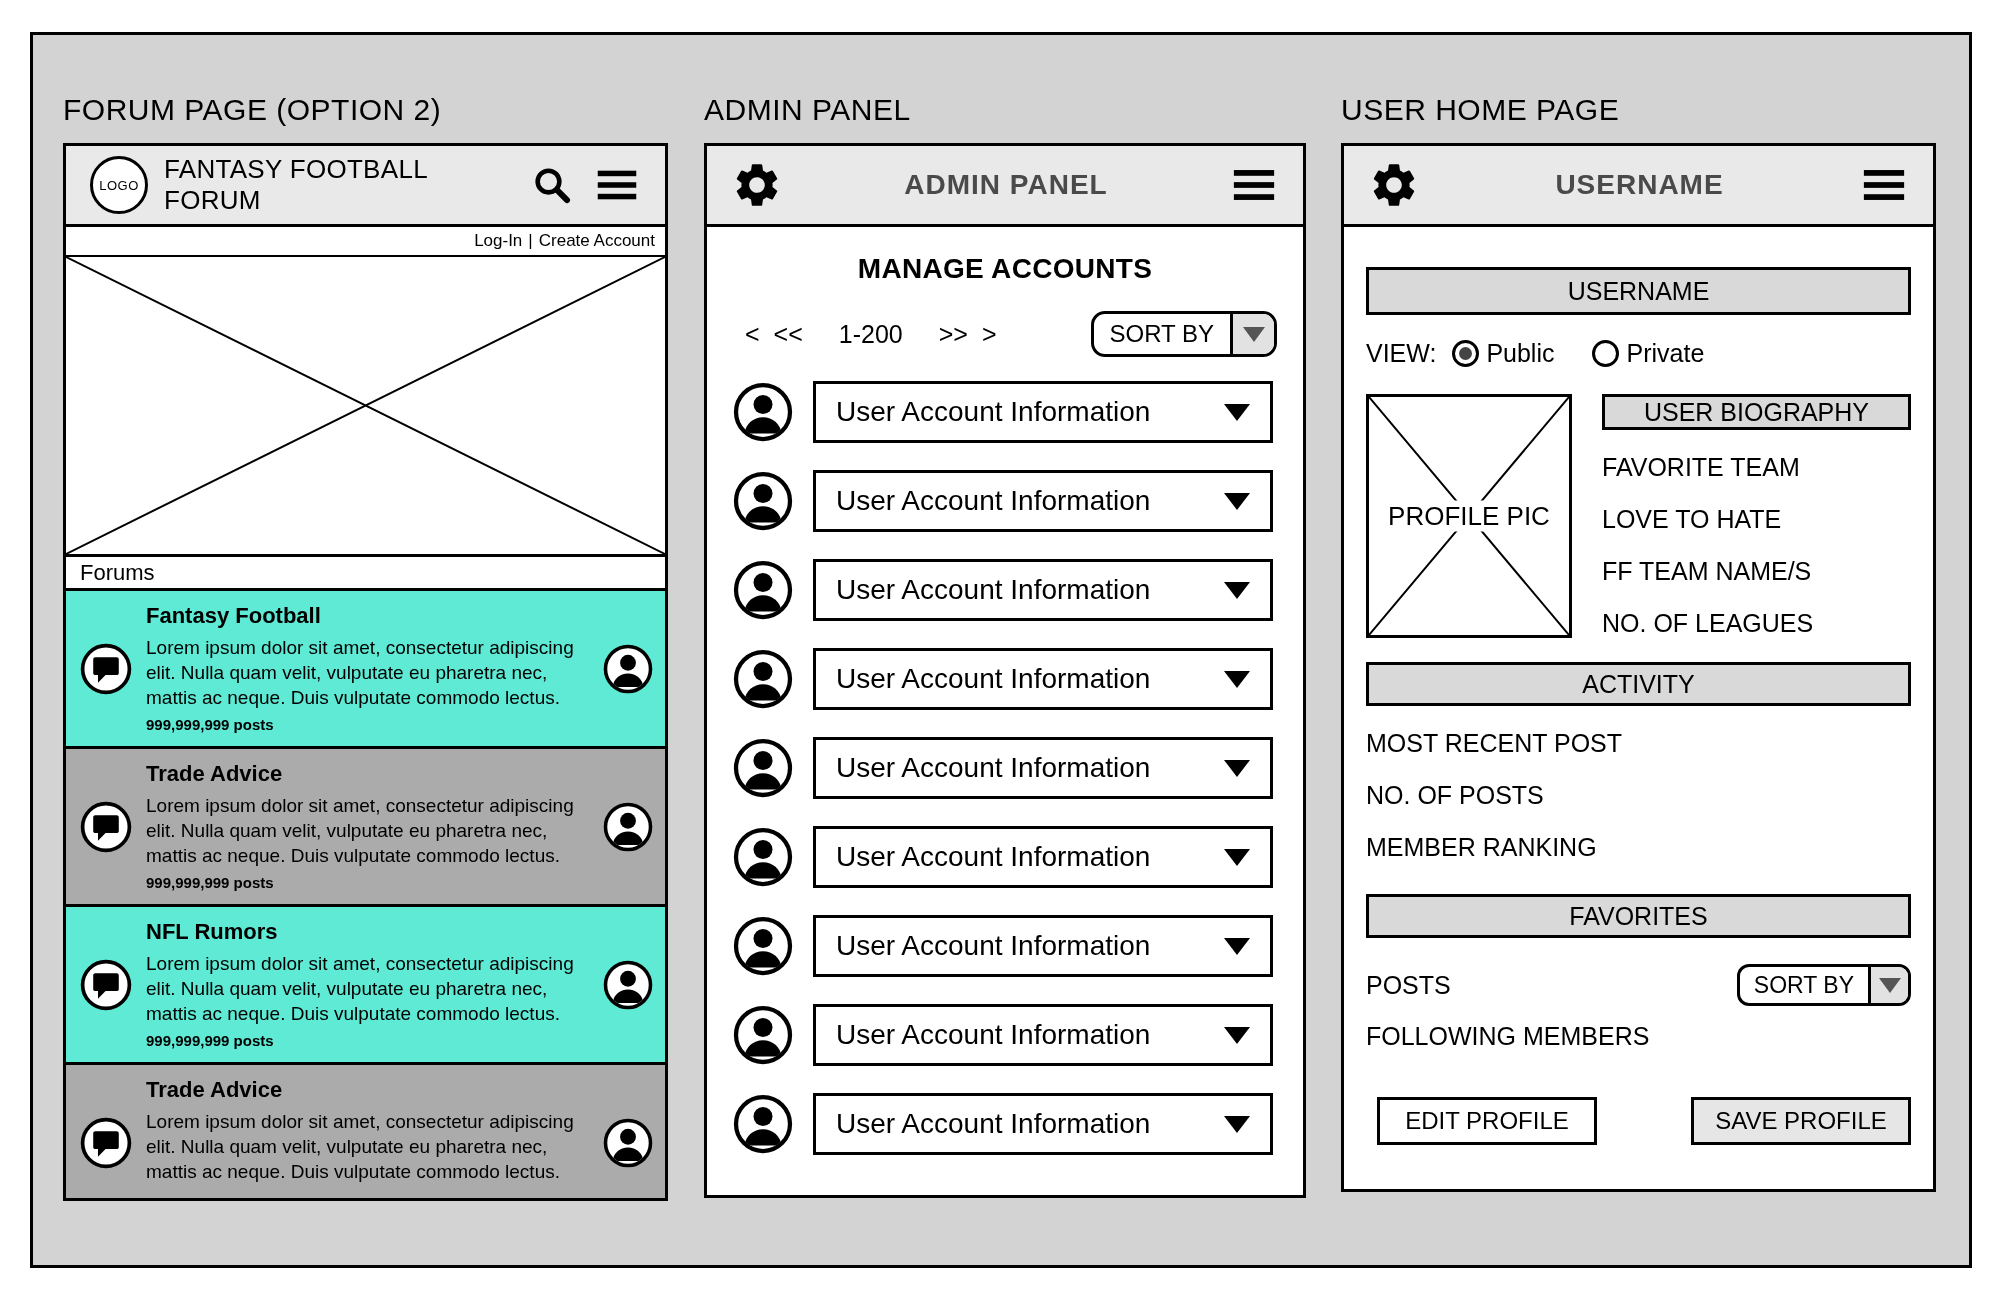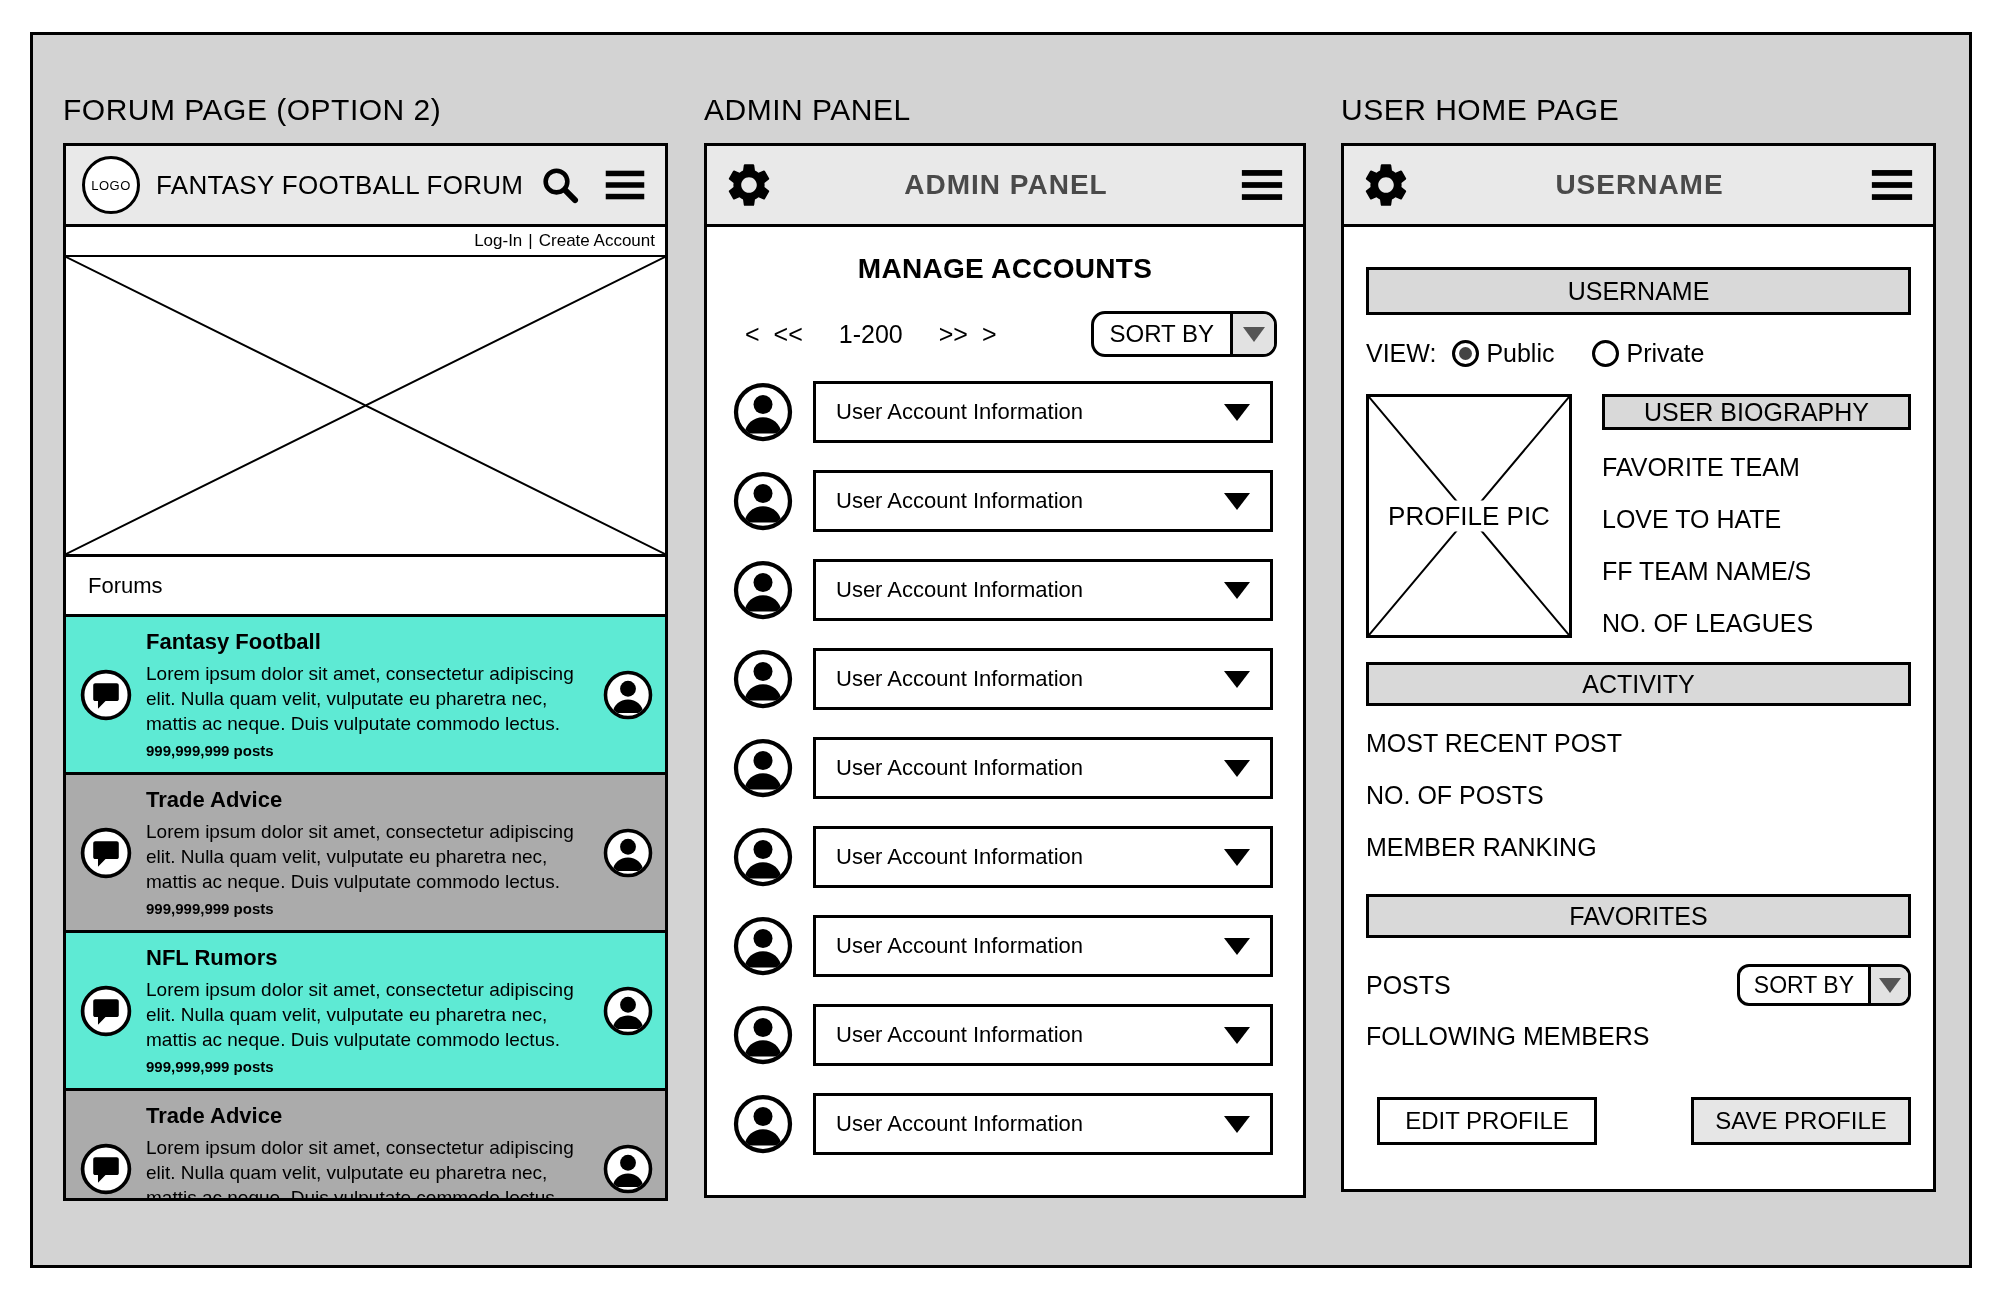--- a/index.html
+++ b/index.html
@@ -12,37 +12,37 @@
 
   .col-title { position:absolute; top:58px; font-size:30px; color:#000000; letter-spacing:.5px; }
   #title-forum { left:30px; } #title-admin { left:671px; } #title-user { left:1308px; }
 
   .panel { position:absolute; top:108px; background:#fff; border:3px solid #000; overflow:hidden; }
   #panel-forum { left:30px;  width:605px; height:1058px; }
   #panel-admin { left:671px; width:602px; height:1055px; }
   #panel-user  { left:1308px;width:595px; height:1049px; }
 
   .panel-header { height:81px; background:#e9e9e9; border-bottom:3px solid #000;
-    display:flex; align-items:center; padding:0 16px; }
+    display:flex; align-items:center; padding:0 24px; }
   .ph-title { font-size:28px; font-weight:bold; color:#4a4a4a; letter-spacing:1px;
     flex:1; text-align:center; }
   .icon { display:inline-block; }
   .icon svg { display:block; }
 
   
   .logo-circle { width:58px; height:58px; border:3px solid #000; border-radius:50%;
     background:#fff; display:flex; align-items:center; justify-content:center;
     font-size:13px; letter-spacing:.5px; flex:none; }
   .ff-title { font-size:26px; margin-left:16px; letter-spacing:.3px; flex:1; }
   .login-bar { height:30px; border-bottom:2px solid #000; display:flex; align-items:center;
     justify-content:flex-end; padding:0 10px; font-size:17px; gap:6px; }
   .hero { position:relative; height:300px; border-bottom:3px solid #000; background:#fff; }
   .xlines { position:absolute; inset:0; width:100%; height:100%; }
-  .forums-row { height:60px; border-bottom:3px solid #000; display:flex; align-items:center;
-    padding-left:22px; font-size:22px; }
+  .forums-row { height:34px; border-bottom:3px solid #000; display:flex; align-items:center;
+    padding-left:14px; font-size:22px; }
   .forum-item { position:relative; height:158px; border-bottom:3px solid #000;
     background:#5eead4; padding:12px 70px 0 80px; }
   .forum-item.alt { background:#ababab; }
   .fi-chat { position:absolute; left:14px; top:50%; transform:translateY(-50%); }
   .fi-avatar { position:absolute; right:12px; top:50%; transform:translateY(-50%); }
   .fi-title { font-size:22px; font-weight:bold; }
   .fi-body { font-size:19px; line-height:25px; margin-top:6px; }
   .fi-posts { font-size:15px; font-weight:bold; margin-top:6px; }
 
   
@@ -55,21 +55,21 @@
   .sortby .sb-label { display:flex; align-items:center; padding:0 16px; font-size:24px; }
   .sortby .sb-arrow { width:44px; border-left:3px solid #000; background:#e2e2e2;
     display:flex; align-items:center; justify-content:center; }
   .tri-black { width:0; height:0; border-left:13px solid transparent;
     border-right:13px solid transparent; border-top:17px solid #000; }
   .tri-gray { width:0; height:0; border-left:11px solid transparent;
     border-right:11px solid transparent; border-top:15px solid #555; }
   .account-rows { margin:24px 30px 0 26px; }
   .account-row { display:flex; align-items:center; margin-bottom:27px; }
   .ar-box { flex:1; margin-left:20px; height:62px; border:3px solid #000;
-    display:flex; align-items:center; padding:0 20px; font-size:22px; background:#fff; }
+    display:flex; align-items:center; padding:0 20px; font-size:28px; background:#fff; }
   .ar-box .tri-black { margin-left:auto; }
 
   
   .user-body { padding:0 22px; }
   .gray-bar { margin-top:40px; height:48px; border:3px solid #000; background:#d9d9d9;
     display:flex; align-items:center; justify-content:center; font-size:25px; }
   .view-row { margin-top:24px; display:flex; align-items:center; font-size:25px; }
   .view-opts { display:flex; align-items:center; margin-left:16px; gap:38px; }
   .view-option { display:inline-flex; align-items:center; }
   .radio { width:27px; height:27px; border:3px solid #000; border-radius:50%;

